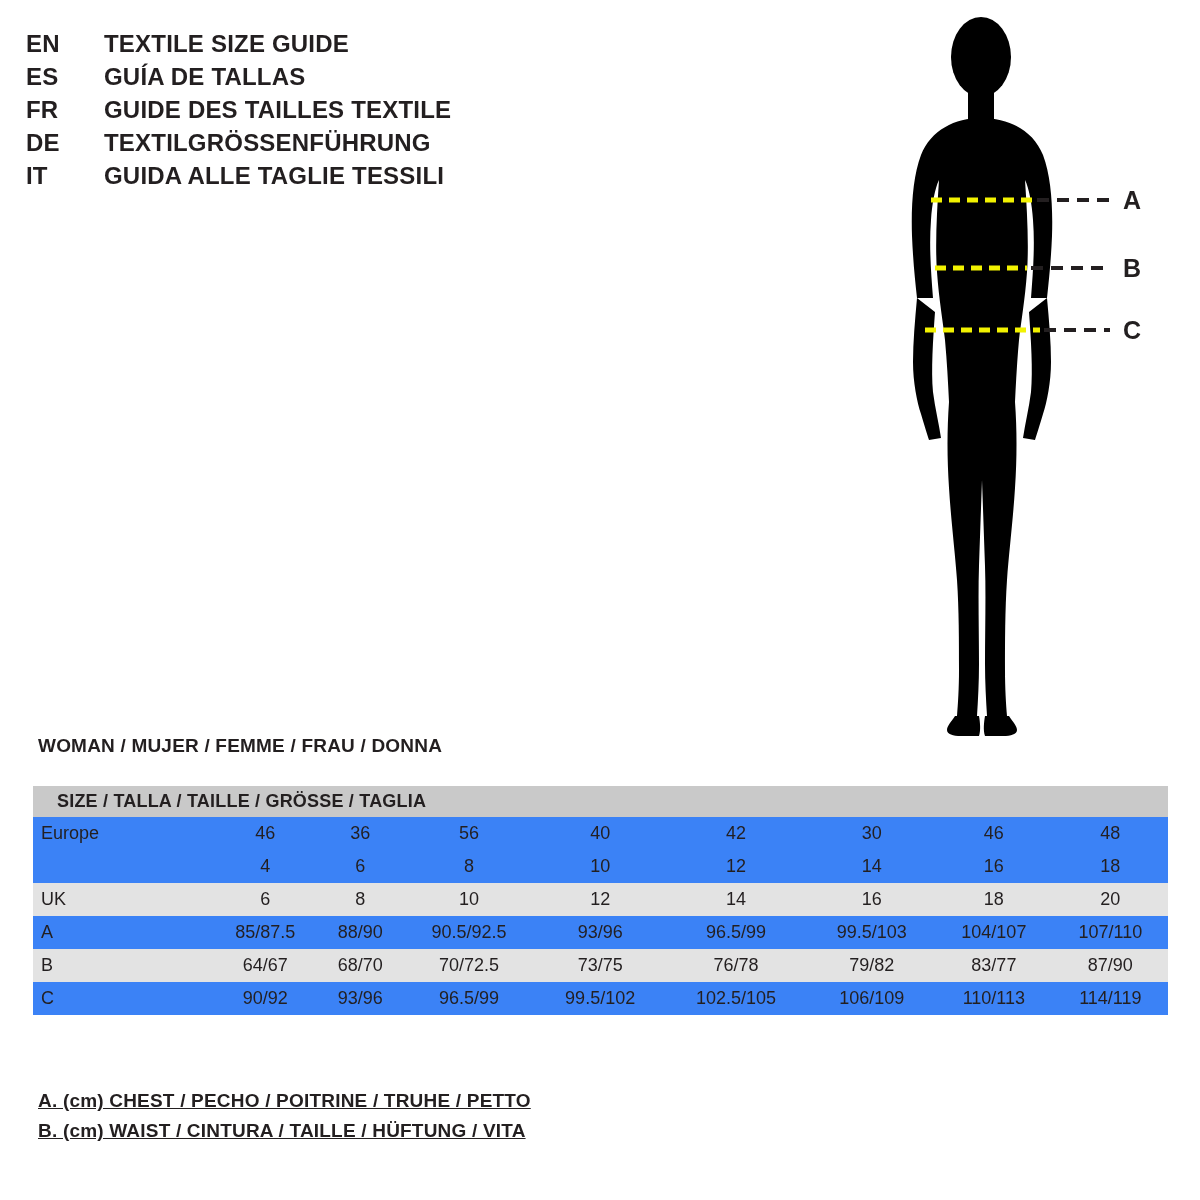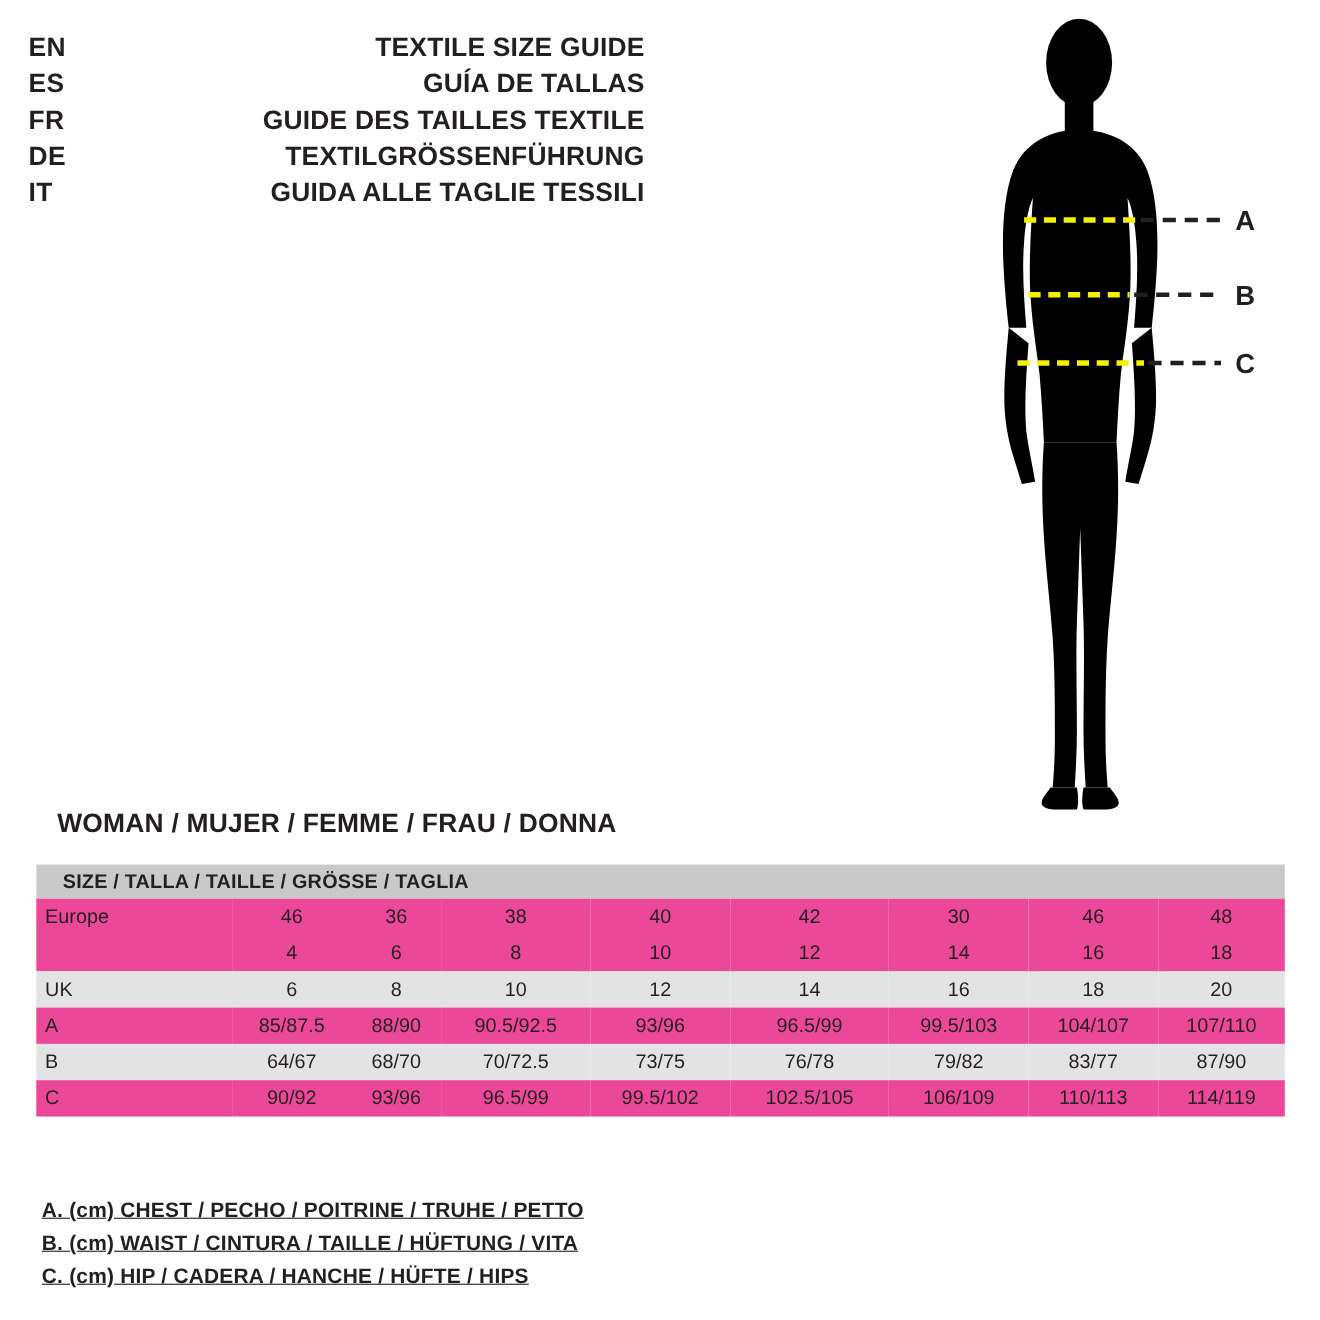--- a/index.html
+++ b/index.html
@@ -31,44 +31,42 @@
     font-weight: bold;
     letter-spacing: 0.2px;
     white-space: nowrap;
   }
   .lang-code {
     width: 78px;
     flex: 0 0 78px;
   }
   .lang-text {
     flex: 1 1 auto;
-    text-align: right;
   }
 
   
   .figure-wrap {
     position: absolute;
     left: 855px;
     top: 10px;
     width: 330px;
     height: 740px;
   }
   .figure-wrap svg {
     display: block;
   }
 
   
   .section-title {
     position: absolute;
     left: 38px;
     top: 735px;
-    font-size: 24px;
+    font-size: 19px;
     font-weight: bold;
     letter-spacing: 0.2px;
-    margin-left: 14px;
   }
 
   
   .size-table {
     position: absolute;
     left: 33px;
     top: 786px;
     width: 1135px;
     border-collapse: collapse;
     font-size: 18px;
@@ -87,21 +85,21 @@
   }
   .row-head-band td {
     background: #c9c9c9;
     font-weight: bold;
     text-align: left;
     padding-left: 24px;
     height: 31px;
     font-size: 18px;
     letter-spacing: 0.2px;
   }
-  .row-light td { background: #ec4899; }
+  .row-light td { background: #3b82f6; }
   .row-dark td  { background: #e3e3e3; }
 
   
   .footnotes {
     position: absolute;
     left: 38px;
     top: 1090px;
     width: 700px;
     text-decoration: underline;
   }
@@ -233,21 +231,21 @@
 <table class="size-table">
   <tbody>
     <tr class="row-head-band">
       <td colspan="9">SIZE / TALLA / TAILLE / GRÖSSE / TAGLIA</td>
     </tr>
 
     <tr class="row-light">
       <td class="rowhead">Europe</td>
       <td>46</td>
       <td>36</td>
-      <td>38</td>
+      <td>56</td>
       <td>40</td>
       <td>42</td>
       <td>30</td>
       <td>46</td>
       <td>48</td>
     </tr>
 
 
     <tr class="row-light">
       <td class="rowhead"></td>
@@ -307,14 +305,13 @@
       <td>106/109</td>
       <td>110/113</td>
       <td>114/119</td>
     </tr>
   </tbody>
 </table>
 
 <div class="footnotes">
   <div class="footnote">A. (cm) CHEST / PECHO / POITRINE / TRUHE / PETTO</div>
   <div class="footnote">B. (cm) WAIST / CINTURA / TAILLE / HÜFTUNG / VITA</div>
-  <div class="footnote">C. (cm) HIP / CADERA / HANCHE / HÜFTE / HIPS</div>
 </div>
 
 </body></html>

